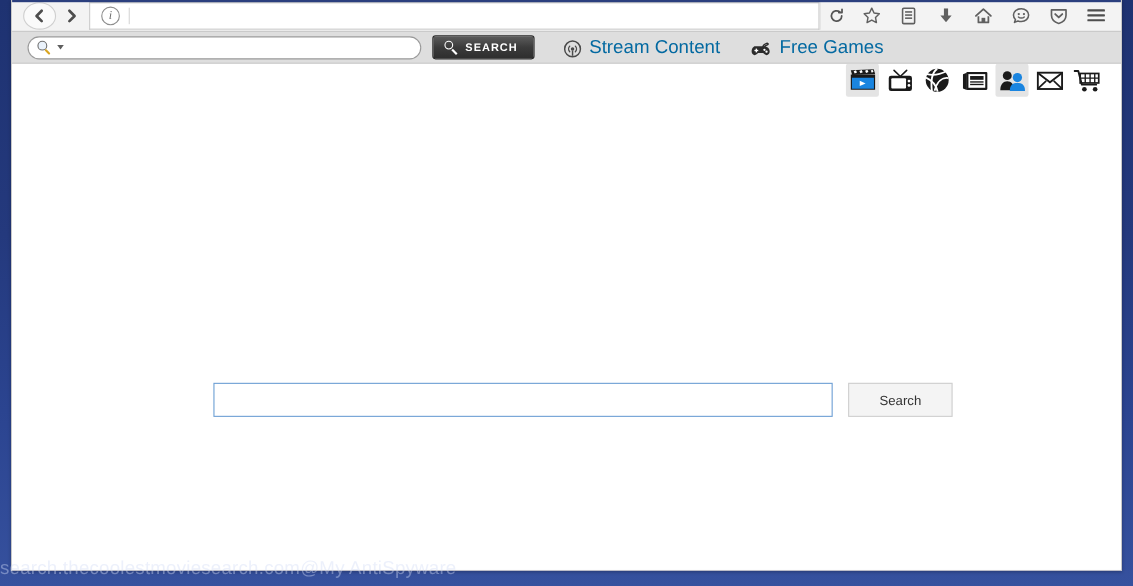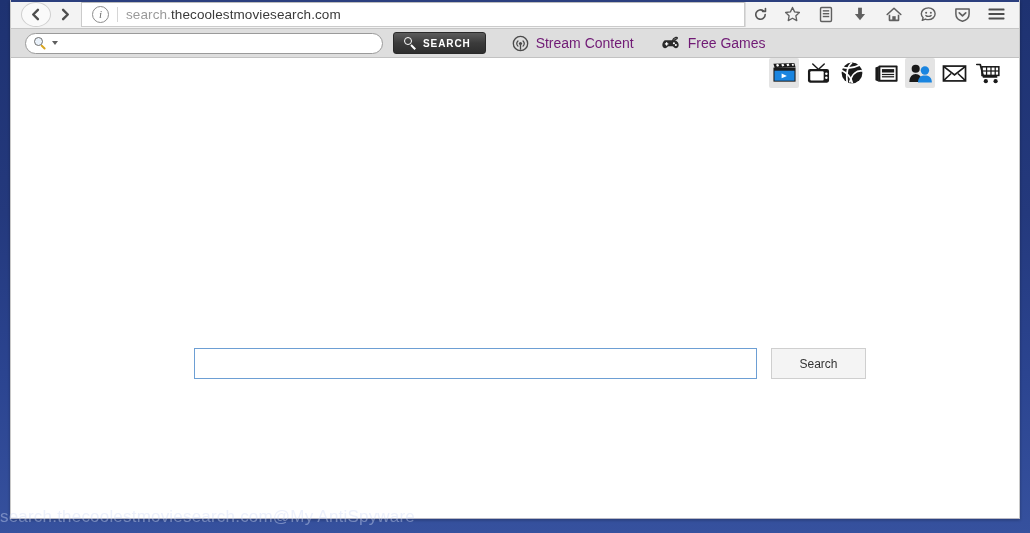--- a/index.html
+++ b/index.html
@@ -182,24 +182,24 @@
     border-radius: 50%;
   }
   .btn-mag .handle {
     position: absolute; left: 7px; top: 7px;
     width: 5.5px; height: 2px;
     background: #ffffff;
     transform: rotate(45deg);
     transform-origin: left center;
   }
   .ext-link {
-    display: flex; align-items: flex-start; gap: 7px;
+    display: flex; align-items: flex-end; gap: 7px;
     margin-left: 26px;
-    font-size: 14px;
-    color: #701a75;
+    font-size: 17px;
+    color: #0369a1;
   }
 
   
   .page {
     flex: 1;
     background: #ffffff;
     position: relative;
     overflow: hidden;
   }
   .cat-iconbar {
@@ -276,21 +276,20 @@
       <svg width="15" height="15" viewBox="0 0 16 16" aria-hidden="true">
         <path d="M6.5 3 L11.5 8 L6.5 13" fill="none" stroke="#4d4d4d" stroke-width="2.6" stroke-linecap="round" stroke-linejoin="round"></path>
       </svg>
     </div>
 
     <div class="urlbar">
       <div class="identity-icon">
         <span>i</span>
       </div>
       <div class="url-sep"></div>
-      <div class="url-text"><span class="url-prefix">search.</span><span>thecoolestmoviesearch.com</span></div>
     </div>
 
     <div class="reload-cell">
       <svg width="15" height="15" viewBox="0 0 16 16" aria-hidden="true">
         <path d="M13 8 A5 5 0 1 1 11.2 4.2" fill="none" stroke="#555" stroke-width="1.7" stroke-linecap="round"></path>
         <path d="M13.3 1.6 L13.3 4.7 L10.2 4.7" fill="none" stroke="#555" stroke-width="1.7" stroke-linecap="round" stroke-linejoin="round"></path>
       </svg>
     </div>
 
     <div class="nav-icons">

